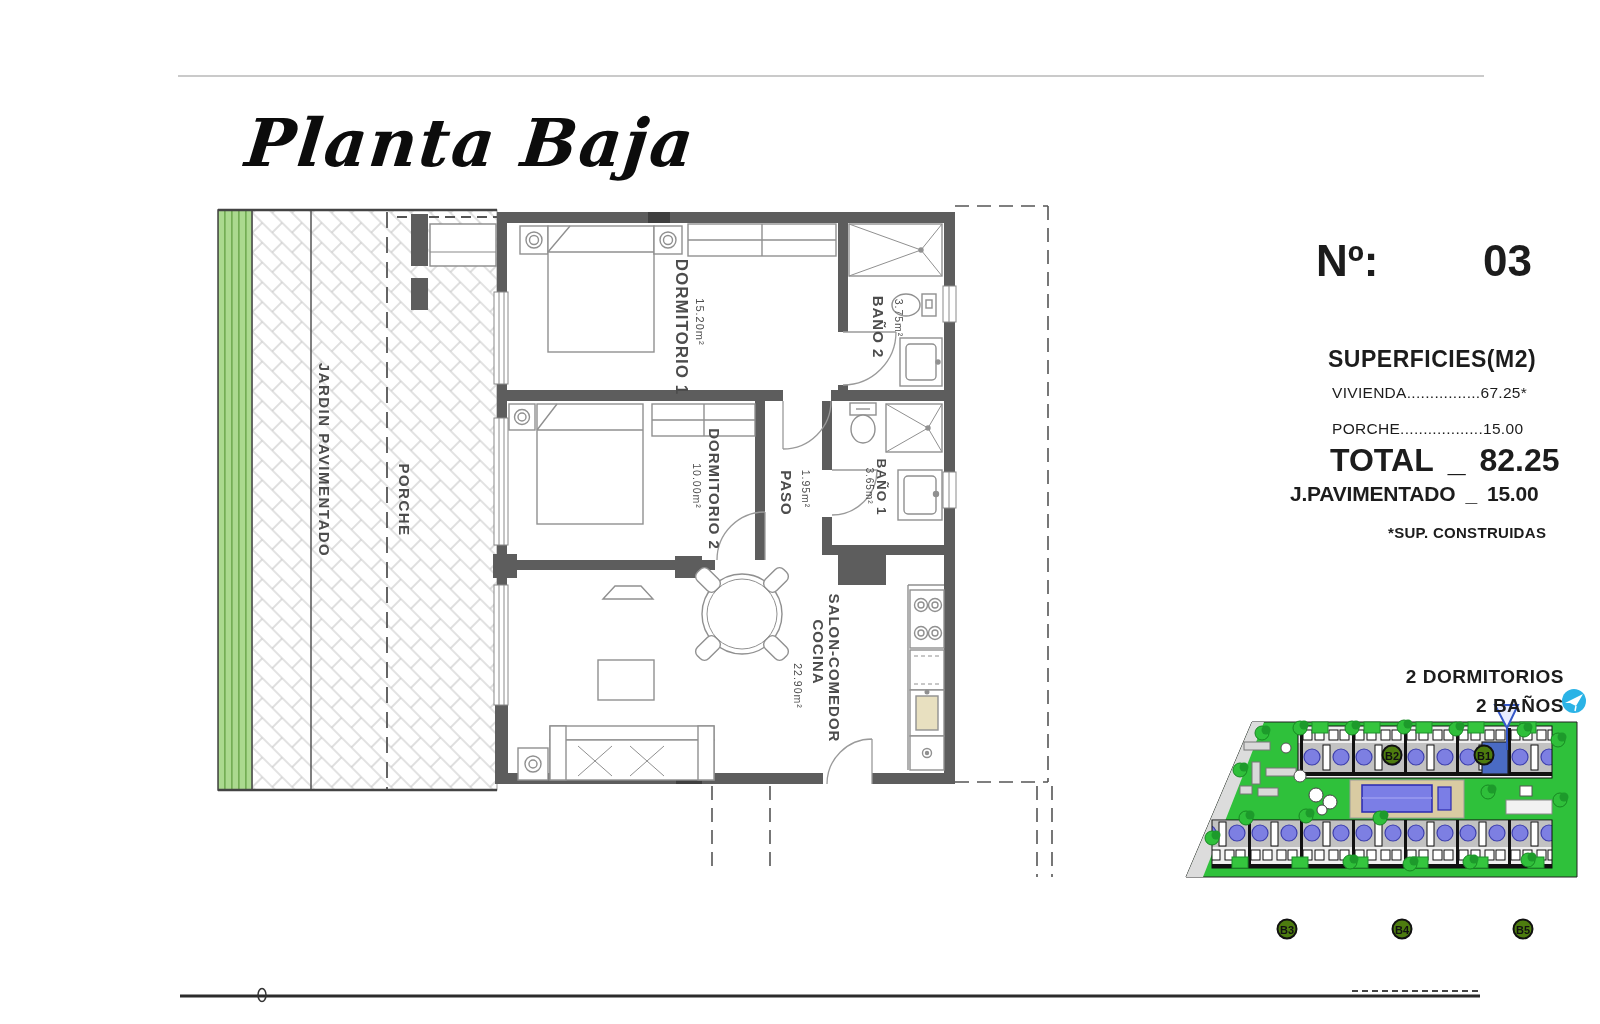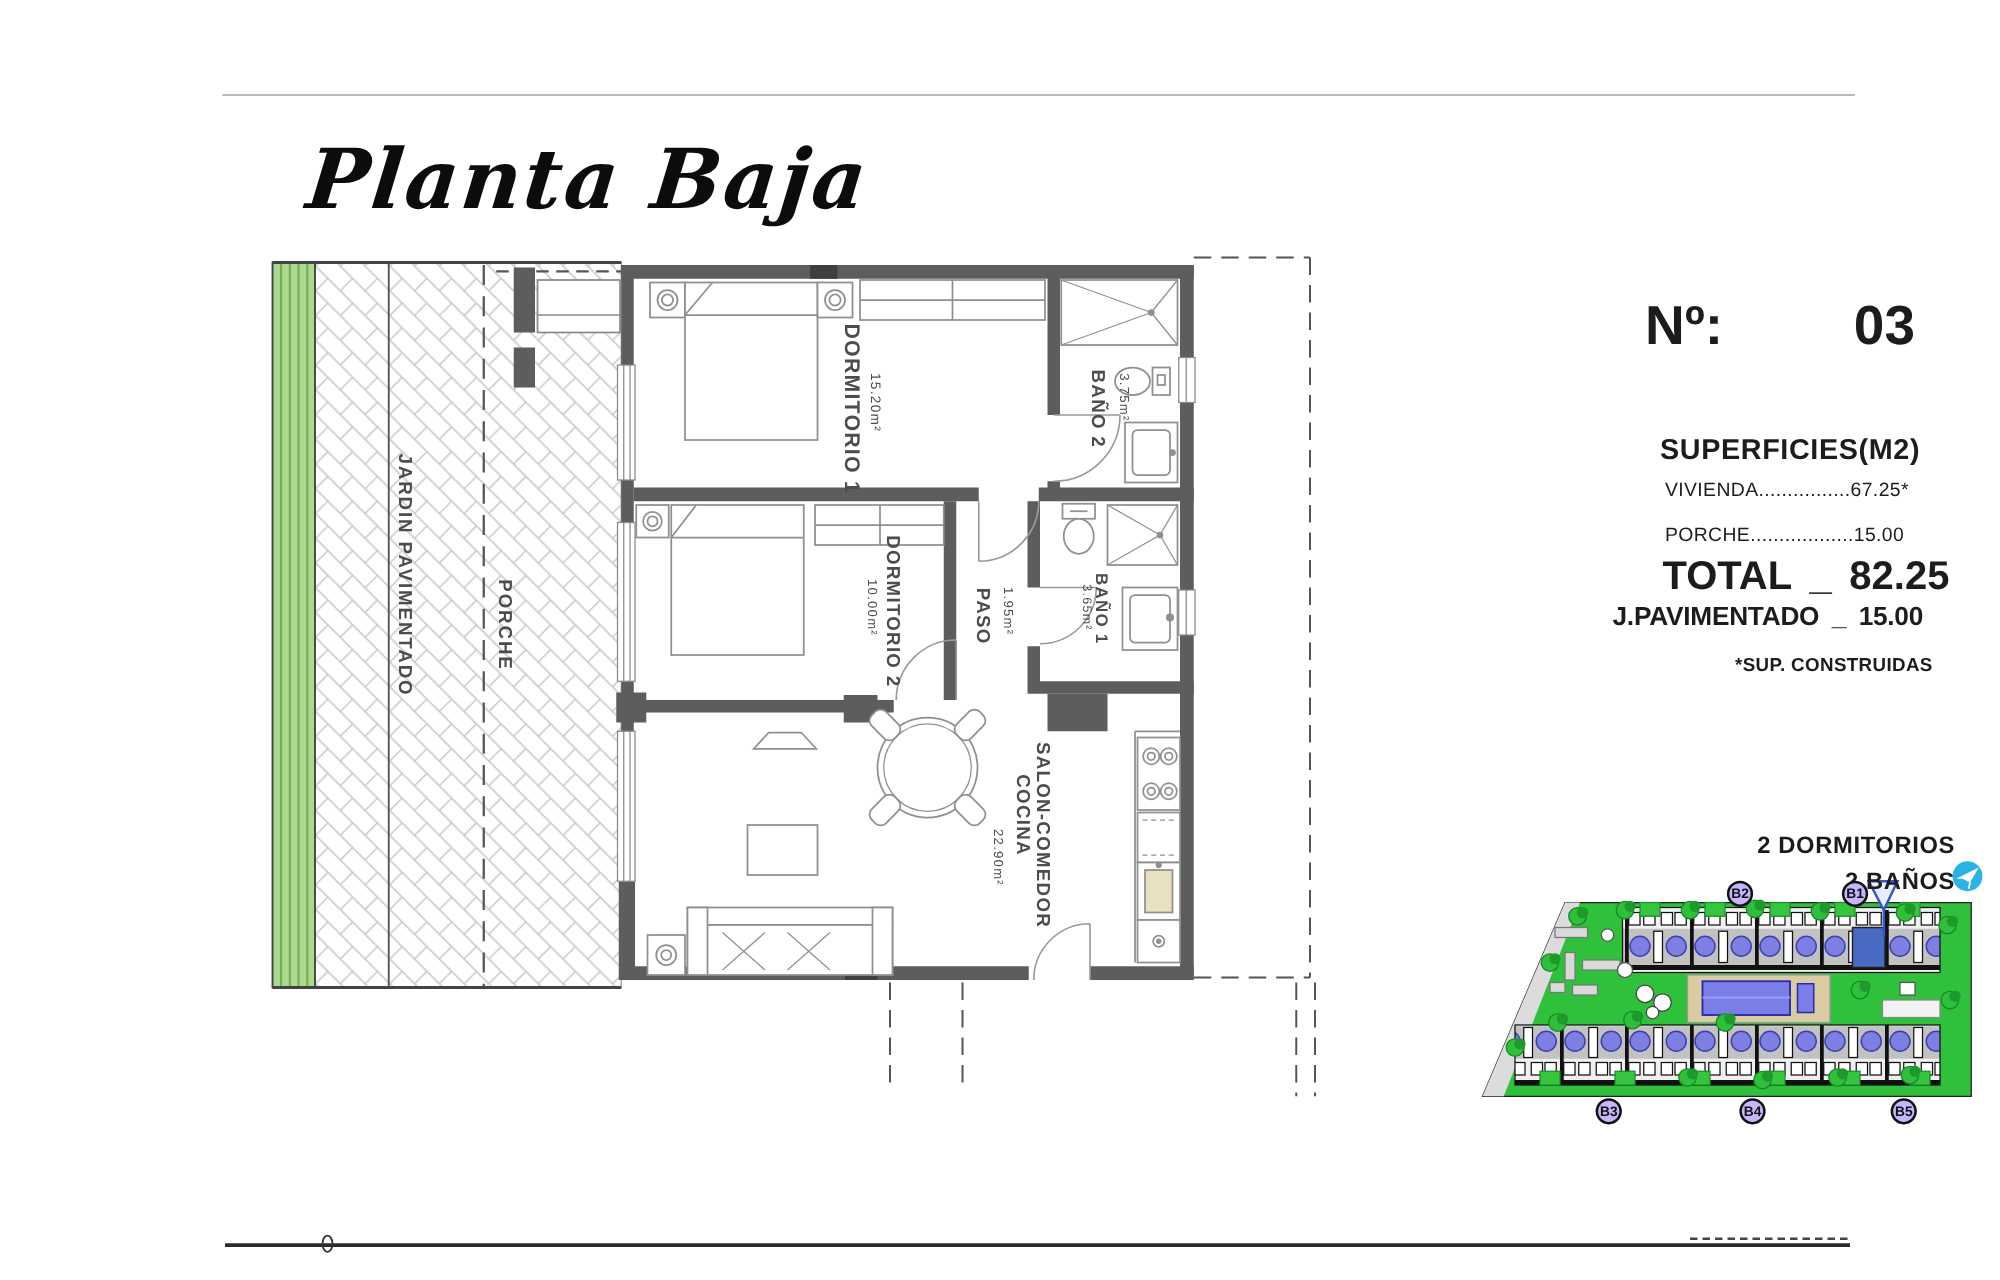--- a/index.html
+++ b/index.html
@@ -20,22 +20,22 @@
   .sup-title{left:1328px;top:346px;font-size:23px;font-weight:700;letter-spacing:.5px;white-space:nowrap;}
   .sup-row{left:1332px;font-size:15.5px;font-weight:400;letter-spacing:.3px;white-space:nowrap;}
   .tot-row{left:1330px;top:442px;font-size:32px;font-weight:700;white-space:nowrap;}
   .tot-row .sep{margin:0 14px;font-weight:700;}
   .jpav-row{left:1290px;top:482px;font-size:21px;font-weight:700;letter-spacing:-.2px;white-space:nowrap;text-align:right;}
   .jpav-row .sep{margin:0 10px;}
   .footnote{left:1388px;top:524px;font-size:15px;font-weight:700;letter-spacing:.3px;white-space:nowrap;text-align:center;}
   .features{right:36px;top:640px;text-align:right;font-size:19px;font-weight:700;line-height:29px;letter-spacing:.5px;margin-top:22px;}
   
   .badge{transform:translate(-50%,-50%);width:21px;height:21px;border:2.5px solid #111;
-    border-radius:50%;background:#c4b5fd;display:flex;align-items:center;justify-content:center;
-    font-size:11px;font-weight:700;color:#111;box-sizing:border-box;}
+    border-radius:50%;background:#4d7c0f;display:flex;align-items:center;justify-content:center;
+    font-size:11px;font-weight:700;color:#111;box-sizing:border-box;margin-top:40px;}
 </style>
 </head>
 <body>
 
 <div id="stage">
 
   <svg class="abs" style="left:0;top:0" width="1600" height="1024" viewBox="0 0 1600 1024">
     <defs>
       <pattern id="hatch" width="28" height="28" patternUnits="userSpaceOnUse" patternTransform="rotate(45 0 0)">
         <rect width="28" height="28" fill="#ffffff"></rect>

